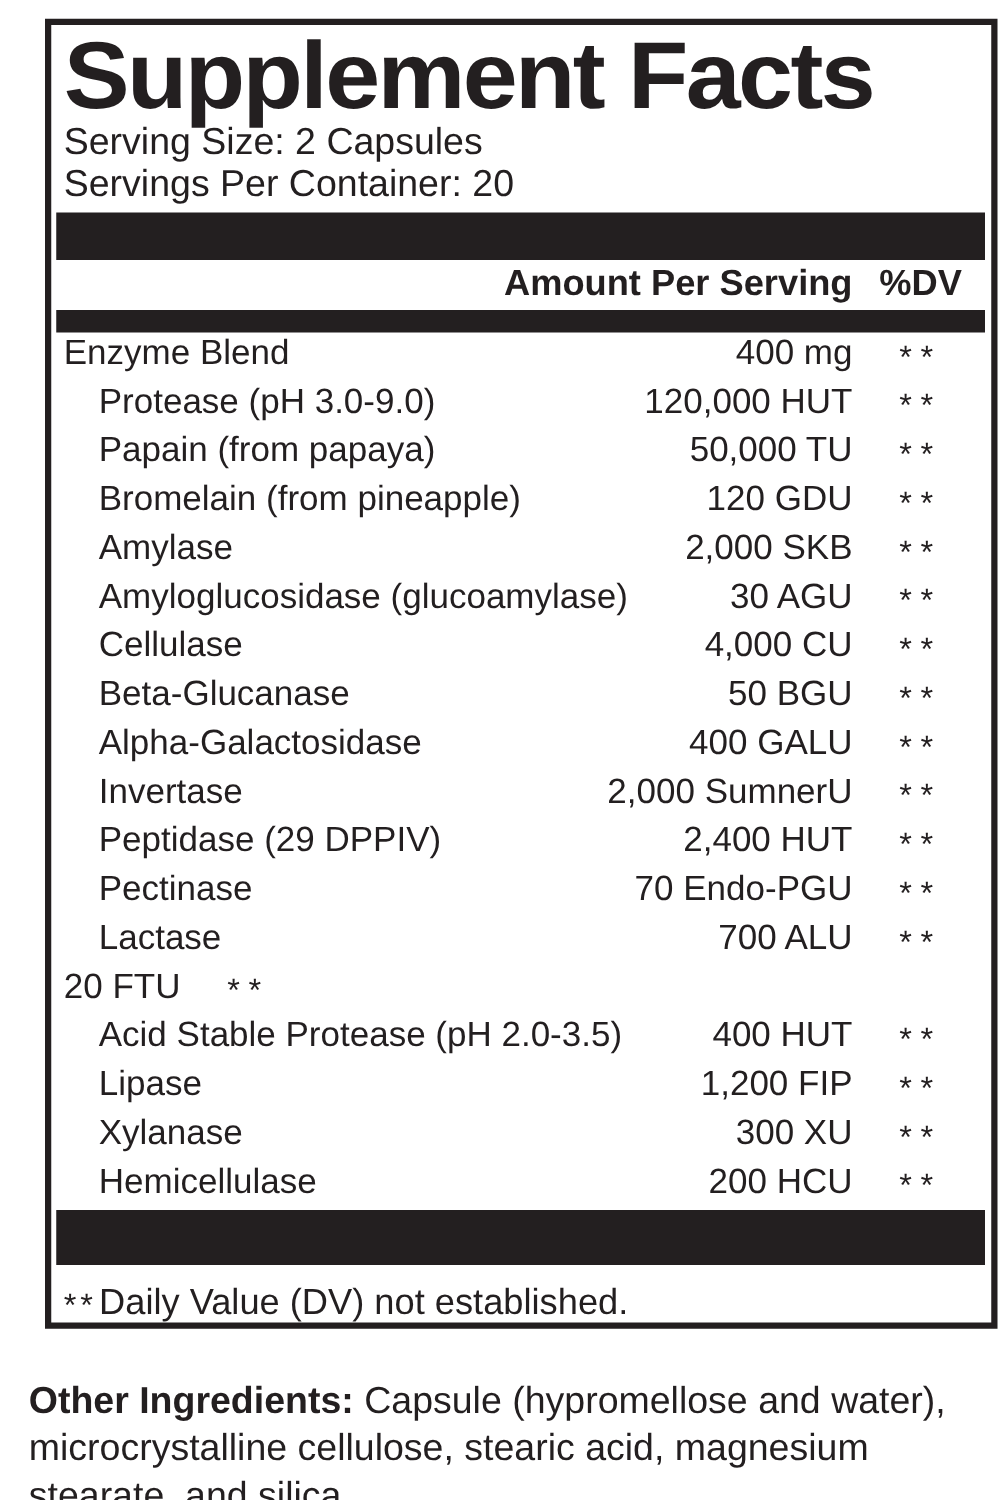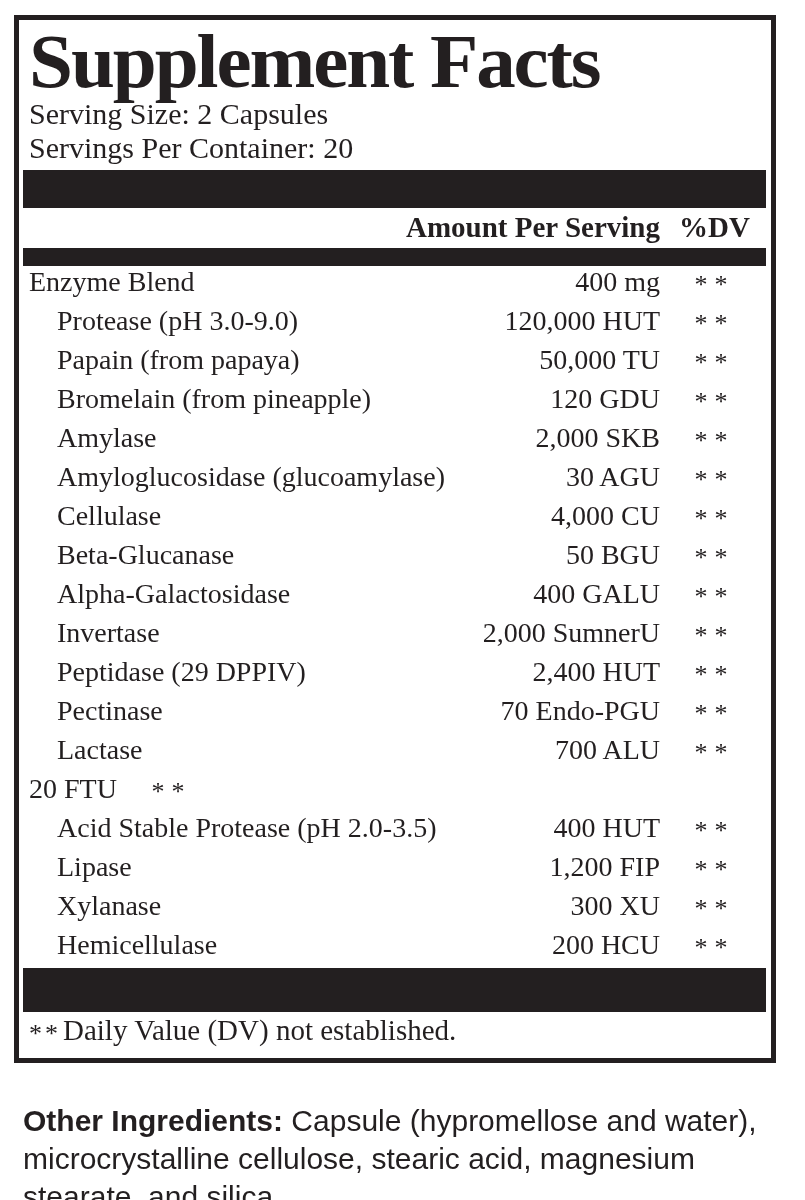--- a/index.html
+++ b/index.html
@@ -7,29 +7,28 @@
     padding: 0;
     width: 805px;
     height: 1200px;
     background: #ffffff;
     font-family: "Liberation Sans", sans-serif;
     color: #231f20;
     -webkit-font-smoothing: antialiased;
   }
   .facts-box {
     position: absolute;
-    left: 14px;
+    left: 36px;
     top: 15px;
     width: 762px;
     height: 1048px;
     box-sizing: border-box;
     border: 5px solid #231f20;
     background: #ffffff;
     overflow: hidden;
-    font-family: Liberation Serif, serif;
   }
   .panel-title {
     margin: 8px 0 0 10px;
     font-size: 76px;
     line-height: 0.88;
     font-weight: bold;
     letter-spacing: -2px;
     white-space: nowrap;
     transform: scaleX(1.04);
     transform-origin: left center;
@@ -85,21 +84,21 @@
     text-align: right;
     white-space: nowrap;
   }
   .stars {
     letter-spacing: 7px;
     position: relative;
     top: 4px;
     font-size: 26px;
   }
   .footnote {
-    padding: 2px 14px 0 10px;
+    padding: 14px 14px 0 10px;
     font-size: 29px;
     line-height: 32px;
     white-space: nowrap;
   }
   .footnote .stars {
     top: 2px;
     letter-spacing: 3px;
     margin-right: 2px;
   }
   .other-ingredients {

